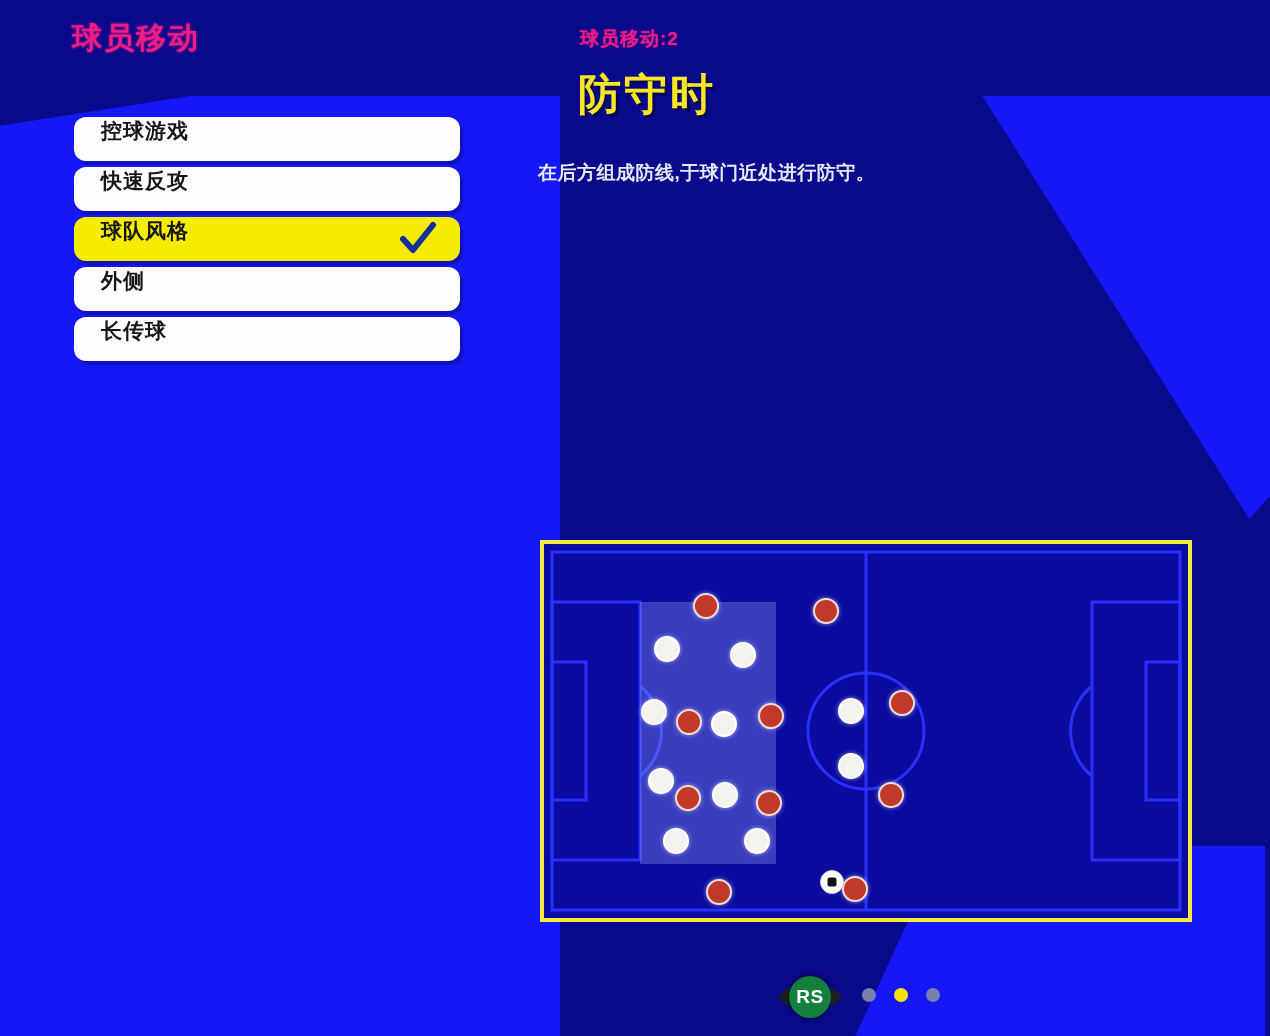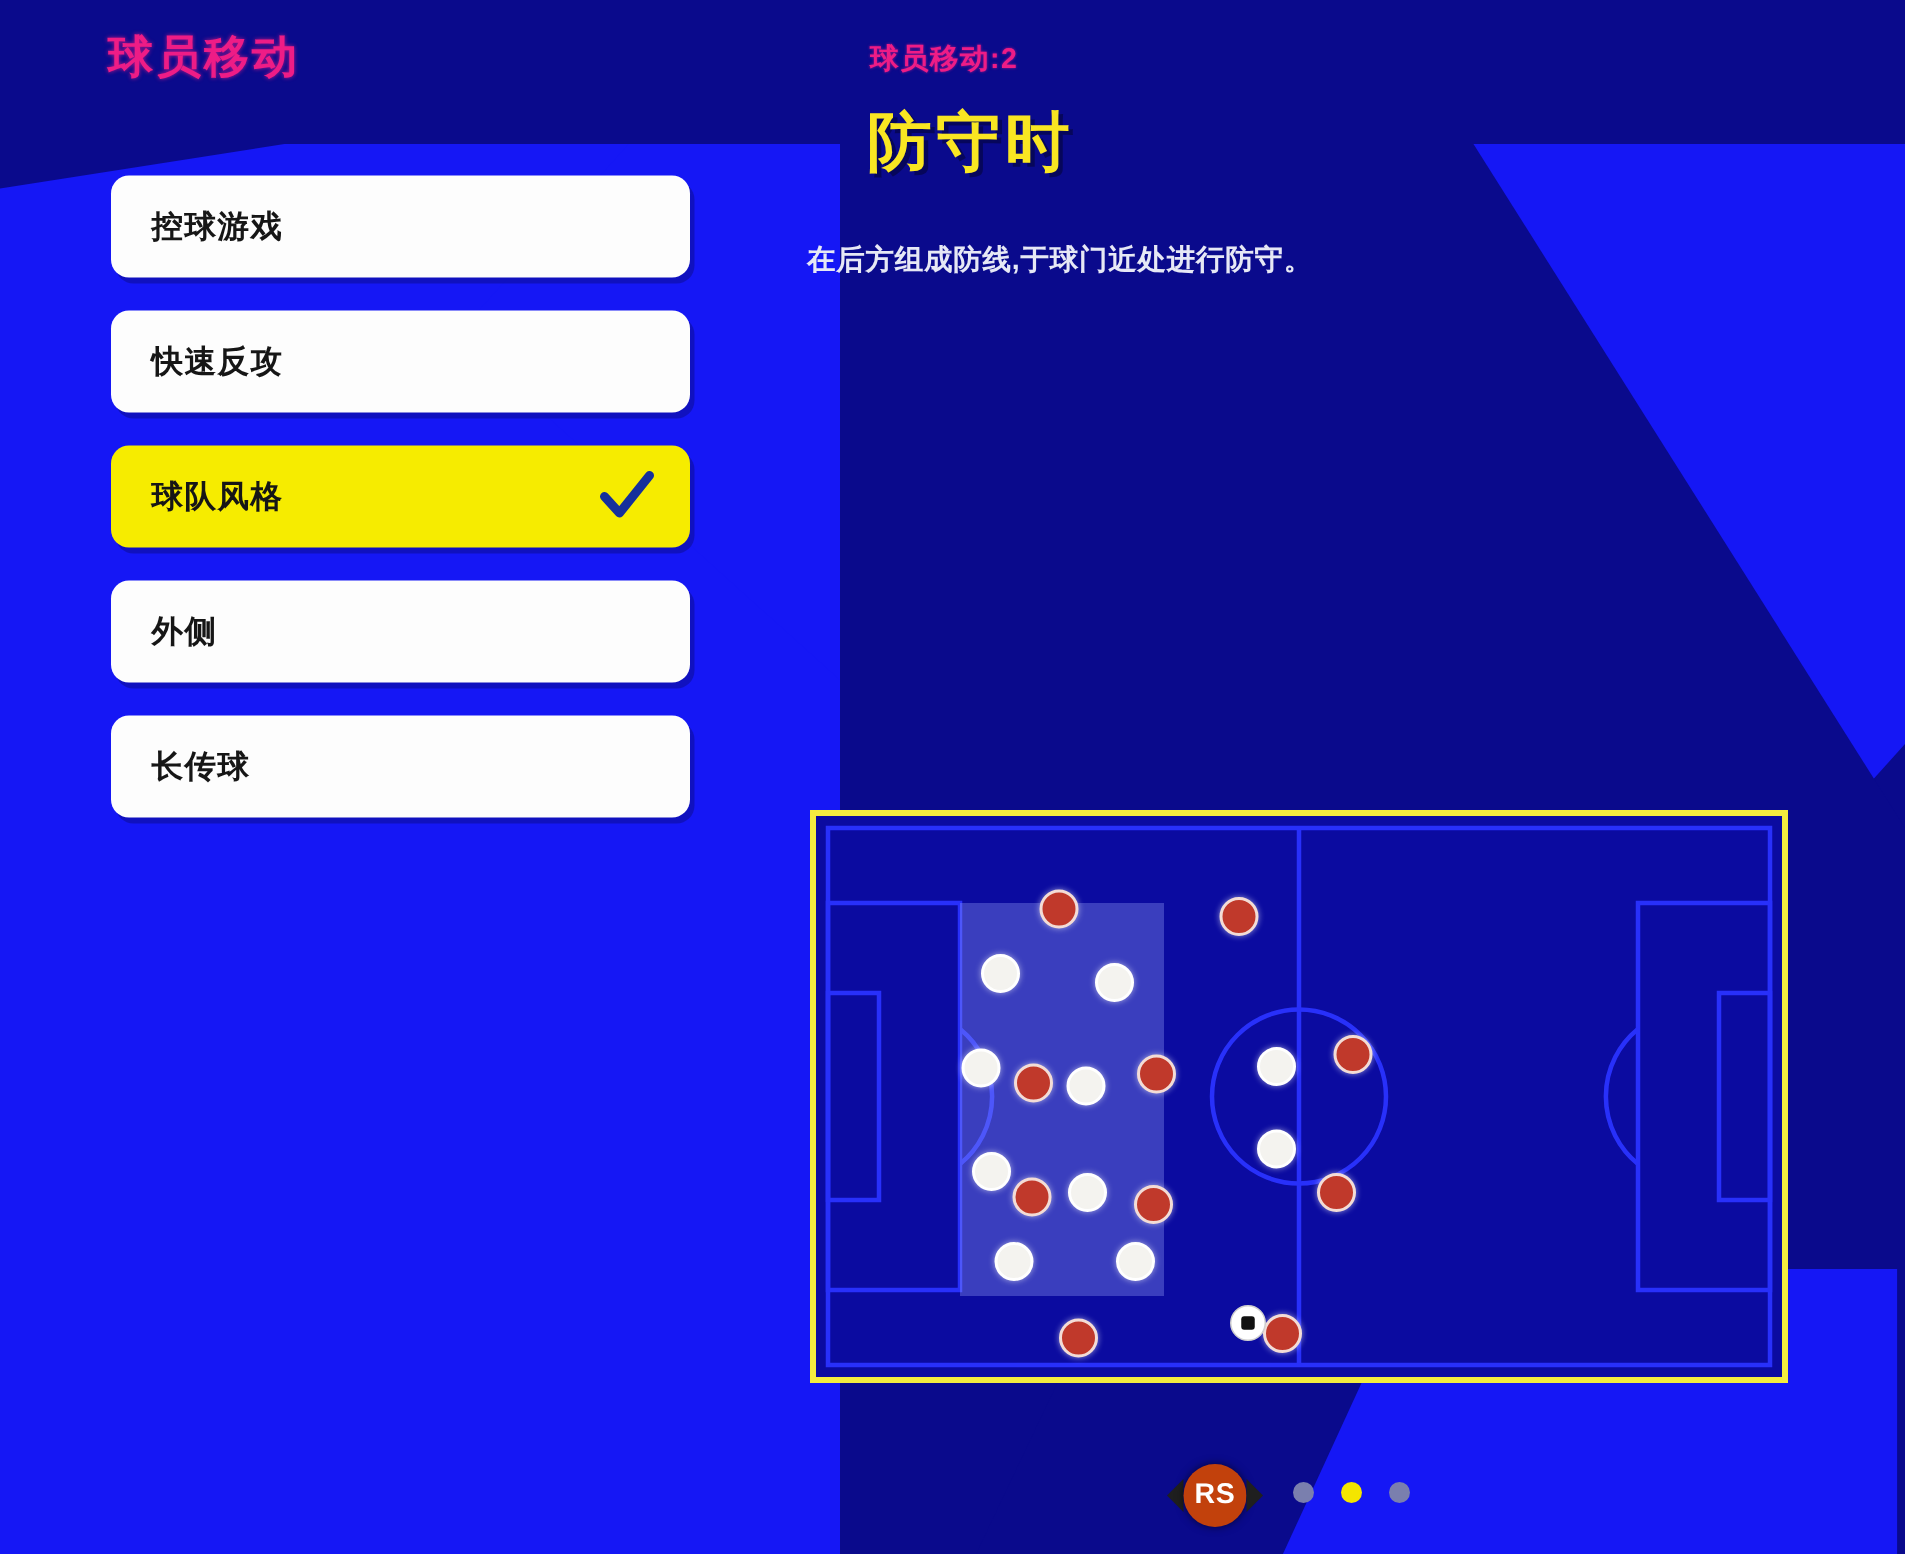--- a/index.html
+++ b/index.html
@@ -50,25 +50,25 @@
   
   .panel-title {
     position:absolute; left:72px; top:18px;
     color:#ee1c86;
     font-size:30px; font-weight:bold; letter-spacing:2px;
     text-shadow: 0 0 3px rgba(238,28,134,0.8);
   }
   .style-list { position:absolute; left:74px; top:117px; width:386px; }
   .style-item {
     position:relative;
-    height:68px; margin-bottom:22px;
+    height:44px; margin-bottom:6px;
     background:#fdfdfd;
     border-radius:12px;
     box-shadow: 3px 4px 0 rgba(0,0,0,0.22);
-    display:flex; align-items:center;
+    display:flex; align-items:flex-start;
   }
   .style-item.selected { background:#f6ec00; }
   .style-label {
     margin-left:27px;
     font-size:21px; font-weight:bold; color:#161616;
     letter-spacing:1px;
   }
   .check {
     position:absolute; right:22px; top:50%; transform:translateY(-50%);
     width:40px; height:40px;
@@ -126,21 +126,21 @@
   }
 
   
   .footer { position:absolute; left:770px; bottom:10px; width:500px; height:60px; }
   .rs-group { position:absolute; left:8px; top:10px; display:flex; align-items:center; }
   .chev { width:0; height:0; border-top:11px solid transparent; border-bottom:11px solid transparent; }
   .chev.left { border-right:11px solid #1f1f1f; }
   .chev.right { border-left:11px solid #1f1f1f; }
   .rs-circle {
     width:42px; height:42px; border-radius:50%;
-    background:#c2410c;
+    background:#15803d;
     display:flex; align-items:center; justify-content:center;
     color:#fff; font-size:19px; font-weight:bold; letter-spacing:0.5px;
     box-shadow:0 0 6px rgba(0,0,0,0.6);
   }
   .dots-group { position:absolute; left:92px; top:22px; display:flex; gap:18px; align-items:center; }
   .pg-dot { width:14px; height:14px; border-radius:50%; background:#7a7fae; }
   .pg-dot.active { background:#f4e500; }
   .watermark {
     position:absolute; right:6px; top:8px;
     color:#ffffff; font-size:33px; font-weight:bold; letter-spacing:1px;

